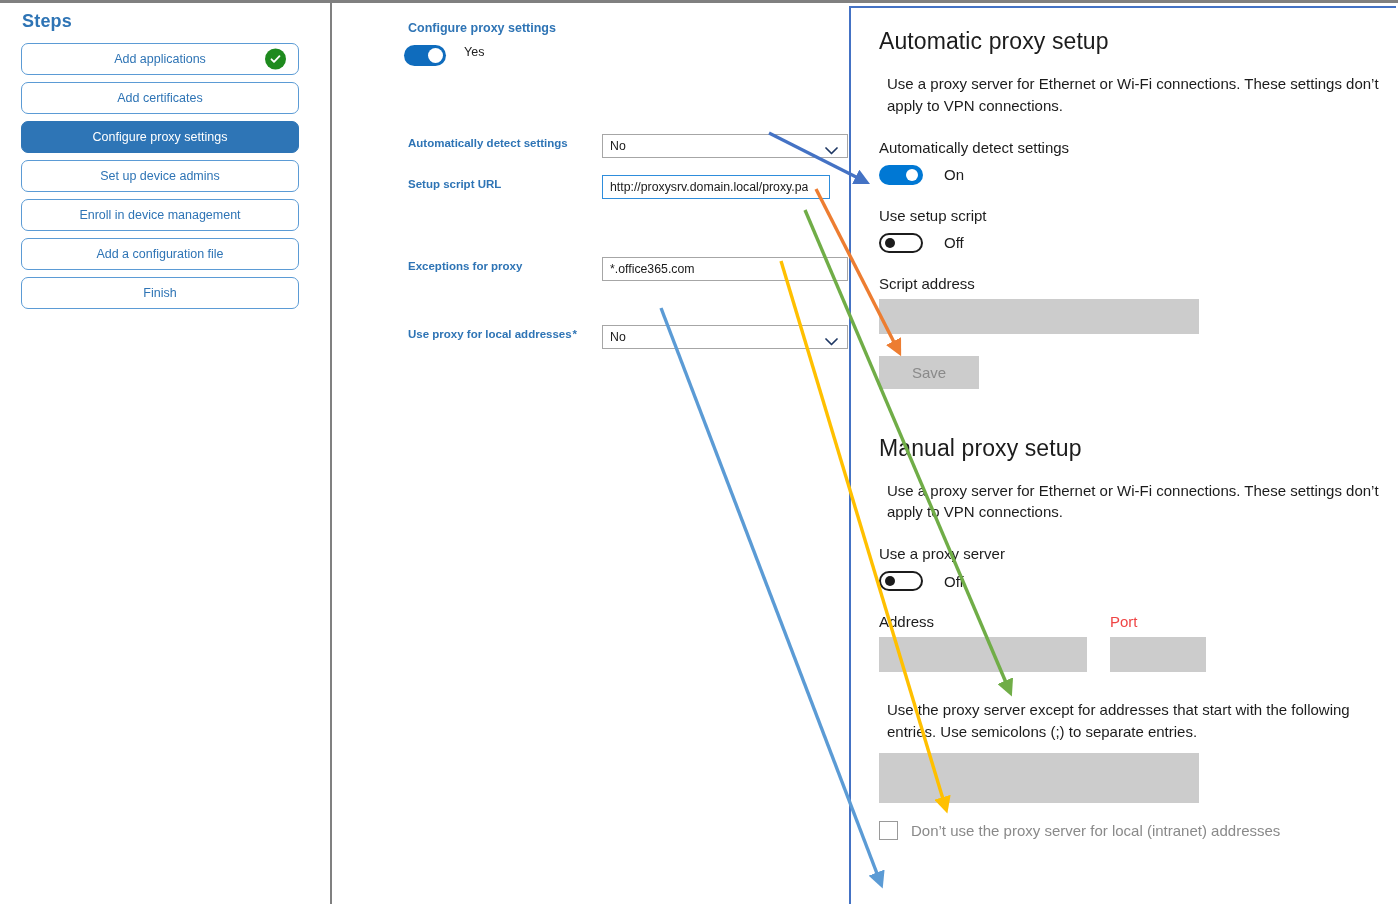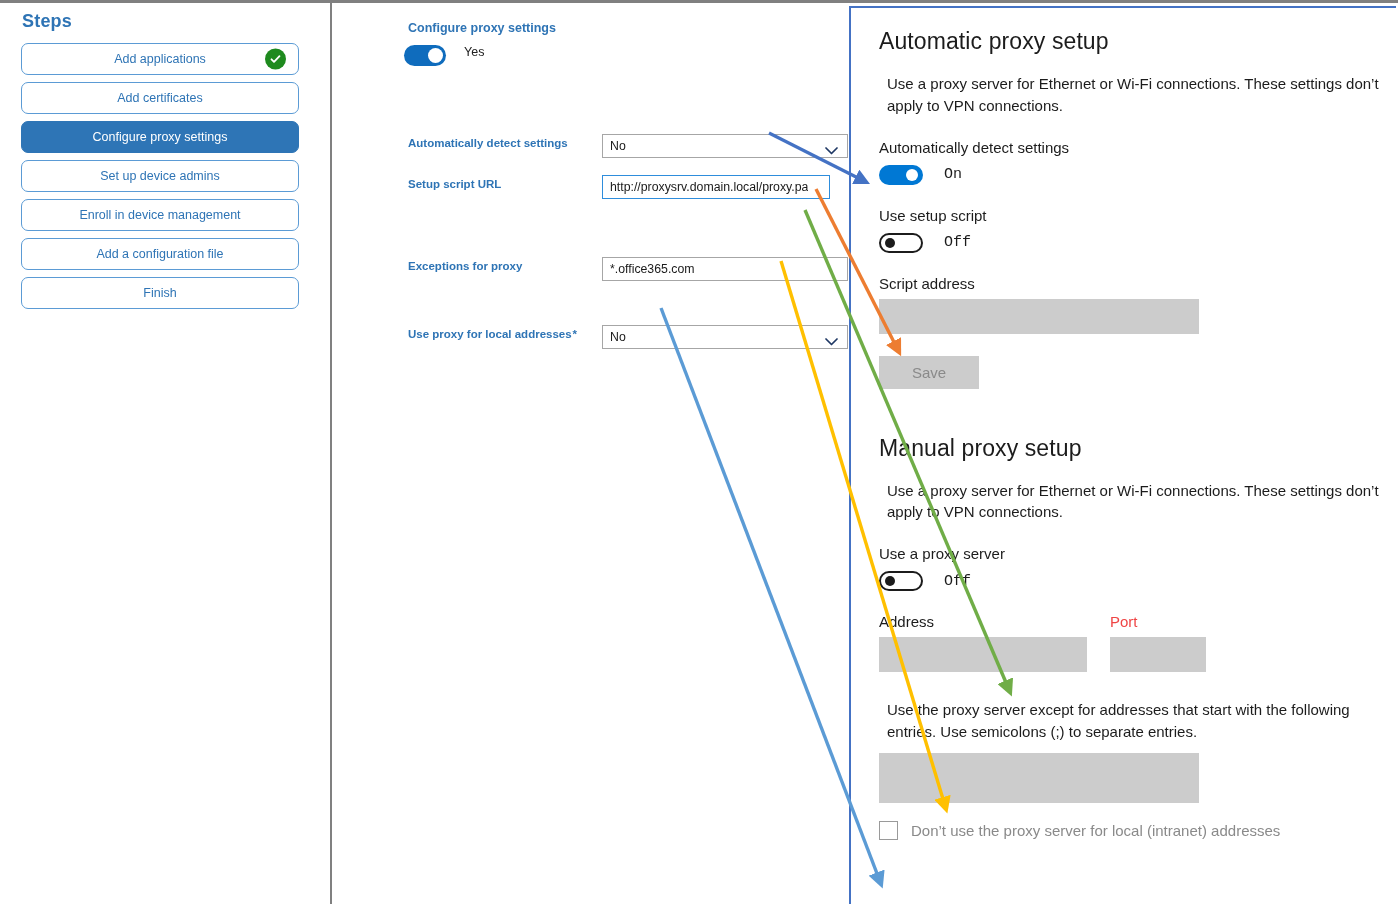--- a/index.html
+++ b/index.html
@@ -245,21 +245,20 @@
     position: absolute;
     width: 10px; height: 10px;
     border-radius: 50%;
     background: #1c1c1c;
     top: 3px; left: 4px;
   }
   .wtoggle-text {
     margin-left: 21px;
     font-size: 15px;
     color: #1c1c1c;
-    font-family: Liberation Mono, monospace;
   }
   .win-input {
     background: #cccccc;
     height: 35px;
     margin-top: 7px;
   }
   .win-btn {
     background: #cccccc;
     height: 33px;
     width: 100px;

